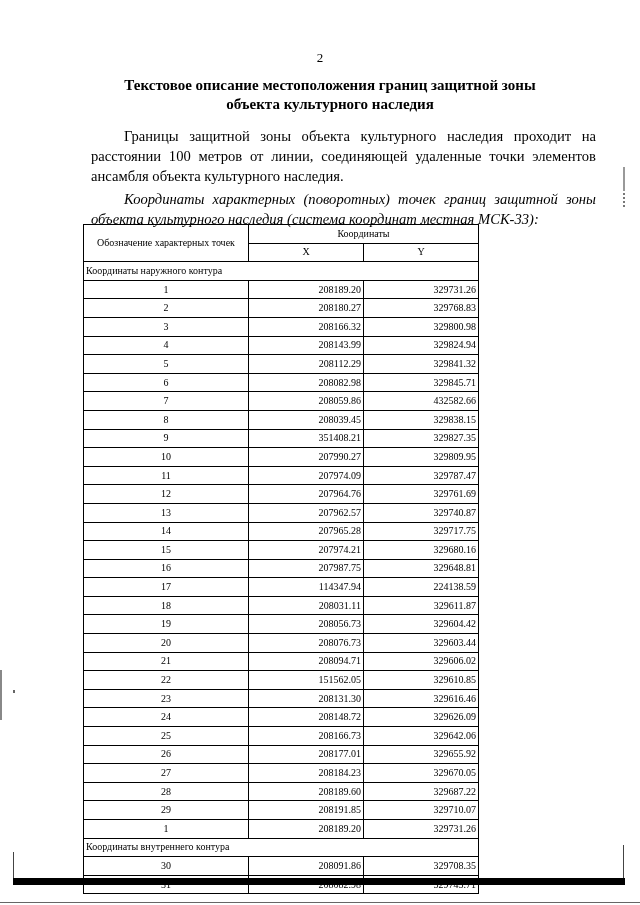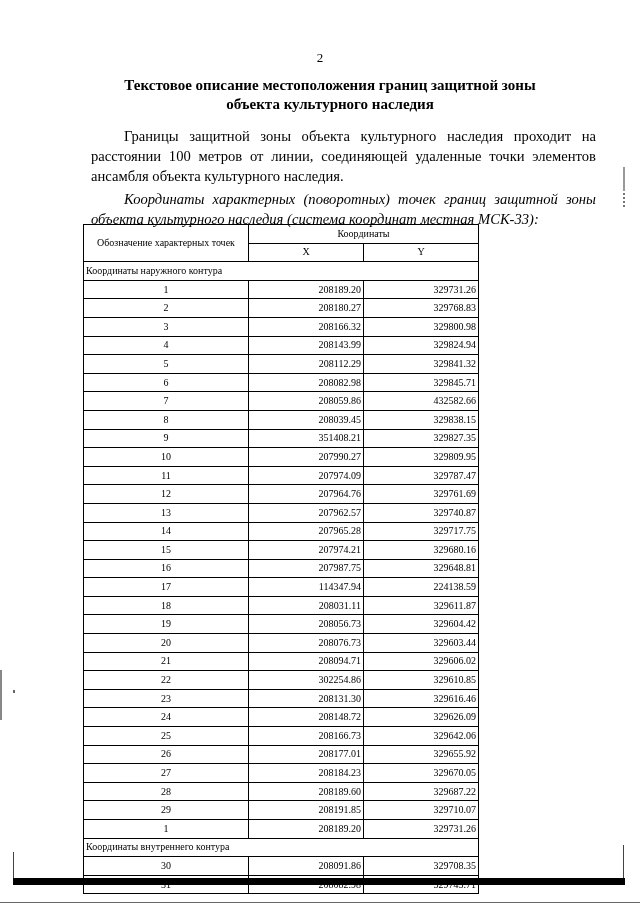--- a/index.html
+++ b/index.html
@@ -191,21 +191,21 @@
         <td class="c-x">208076.73</td>
         <td class="c-y">329603.44</td>
       </tr>
       <tr>
         <td class="c-name">21</td>
         <td class="c-x">208094.71</td>
         <td class="c-y">329606.02</td>
       </tr>
       <tr>
         <td class="c-name">22</td>
-        <td class="c-x">302254.86</td>
+        <td class="c-x">151562.05</td>
         <td class="c-y">329610.85</td>
       </tr>
       <tr>
         <td class="c-name">23</td>
         <td class="c-x">208131.30</td>
         <td class="c-y">329616.46</td>
       </tr>
       <tr>
         <td class="c-name">24</td>
         <td class="c-x">208148.72</td>

